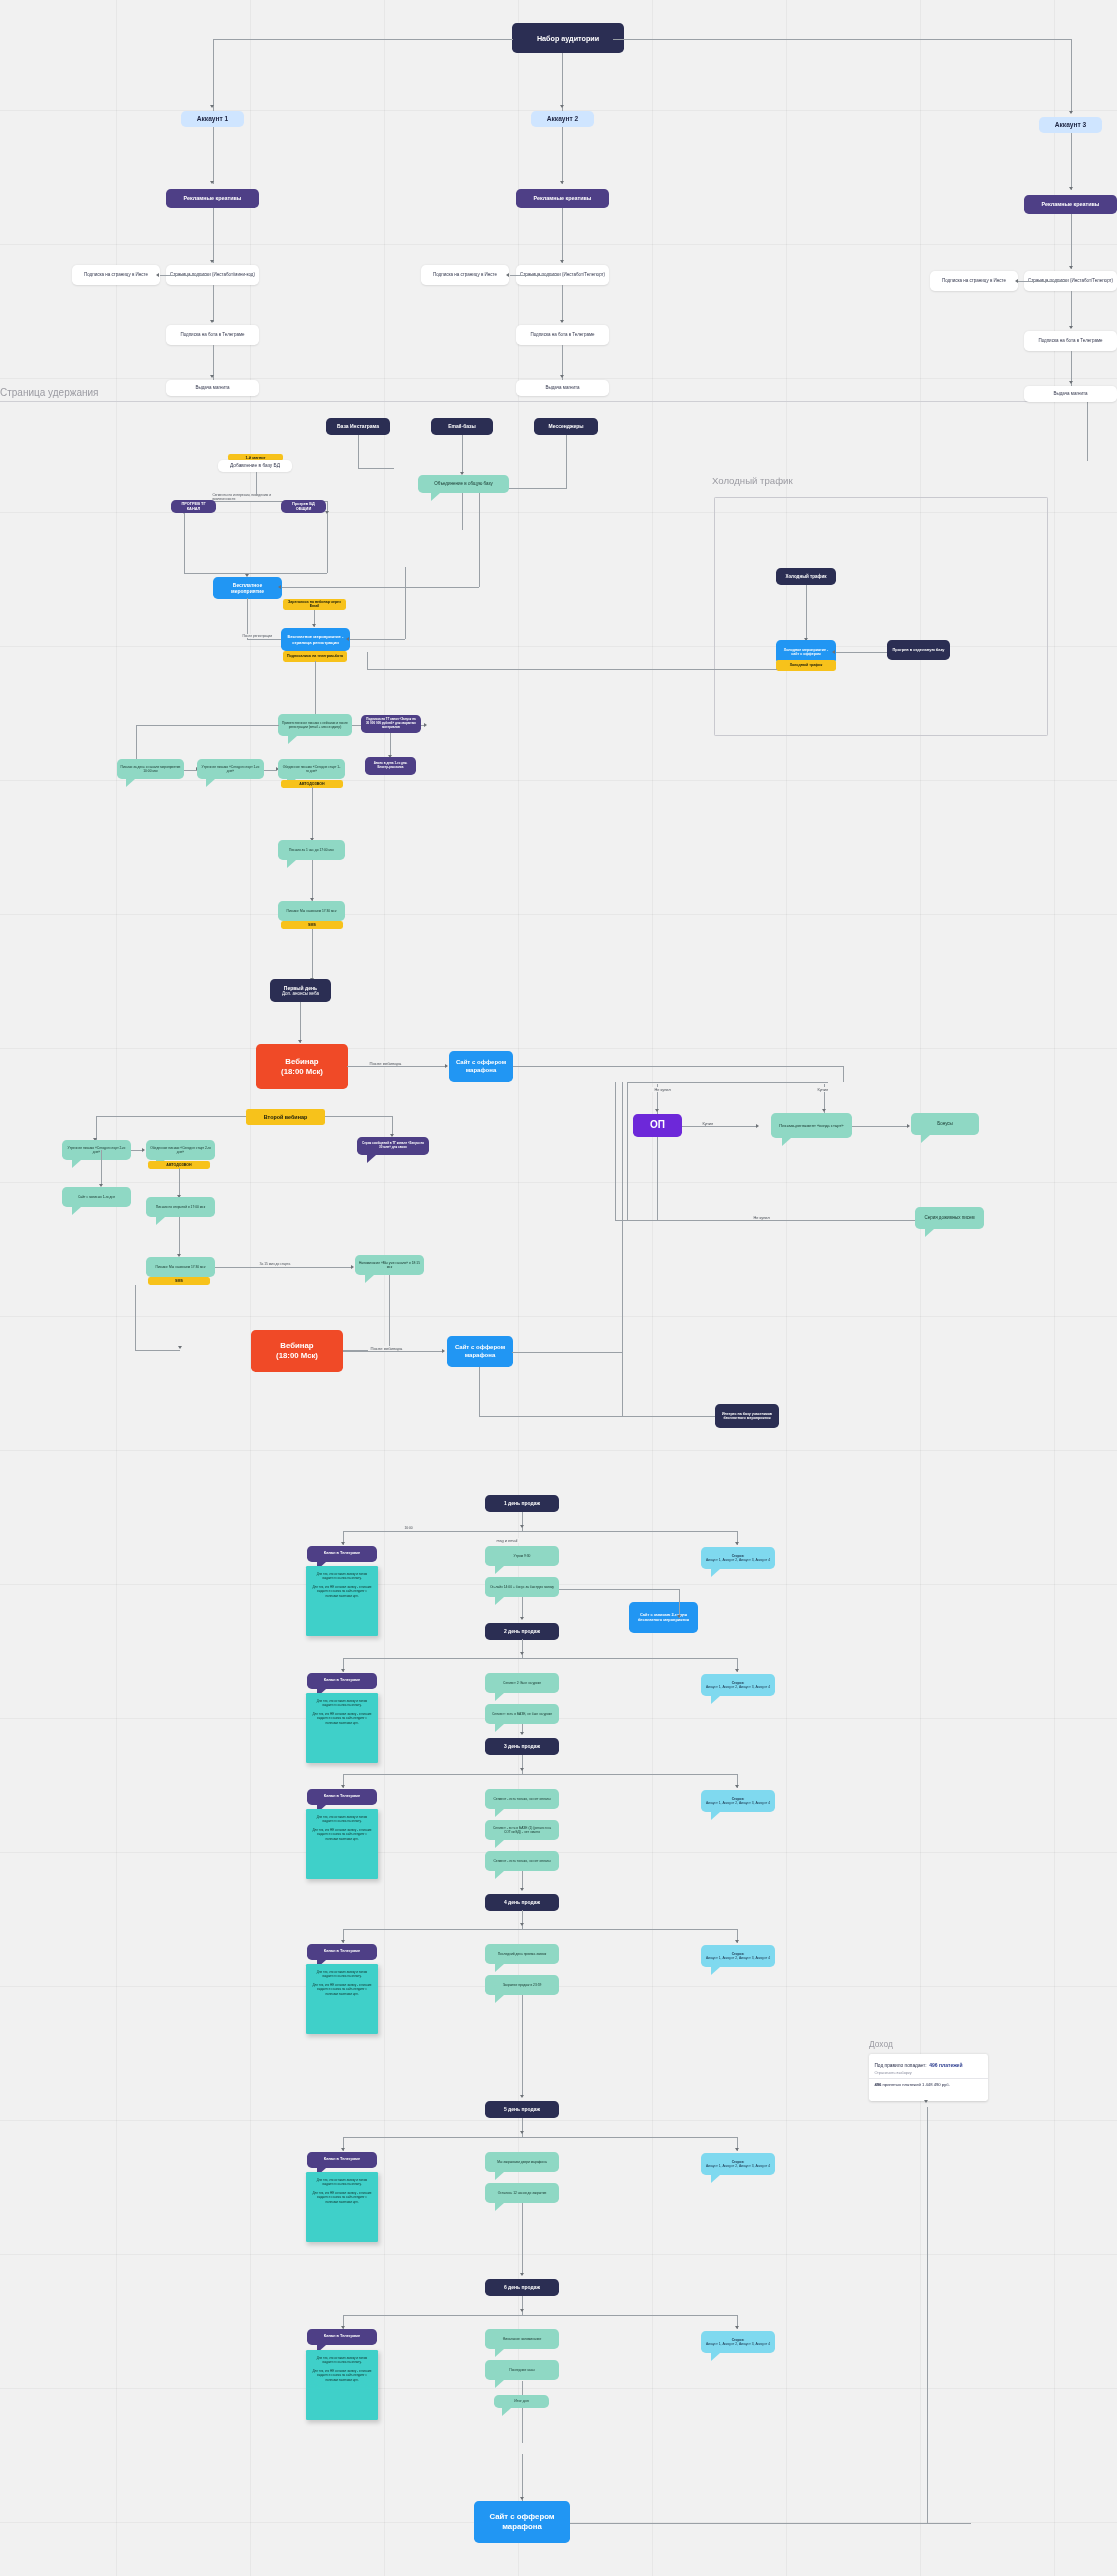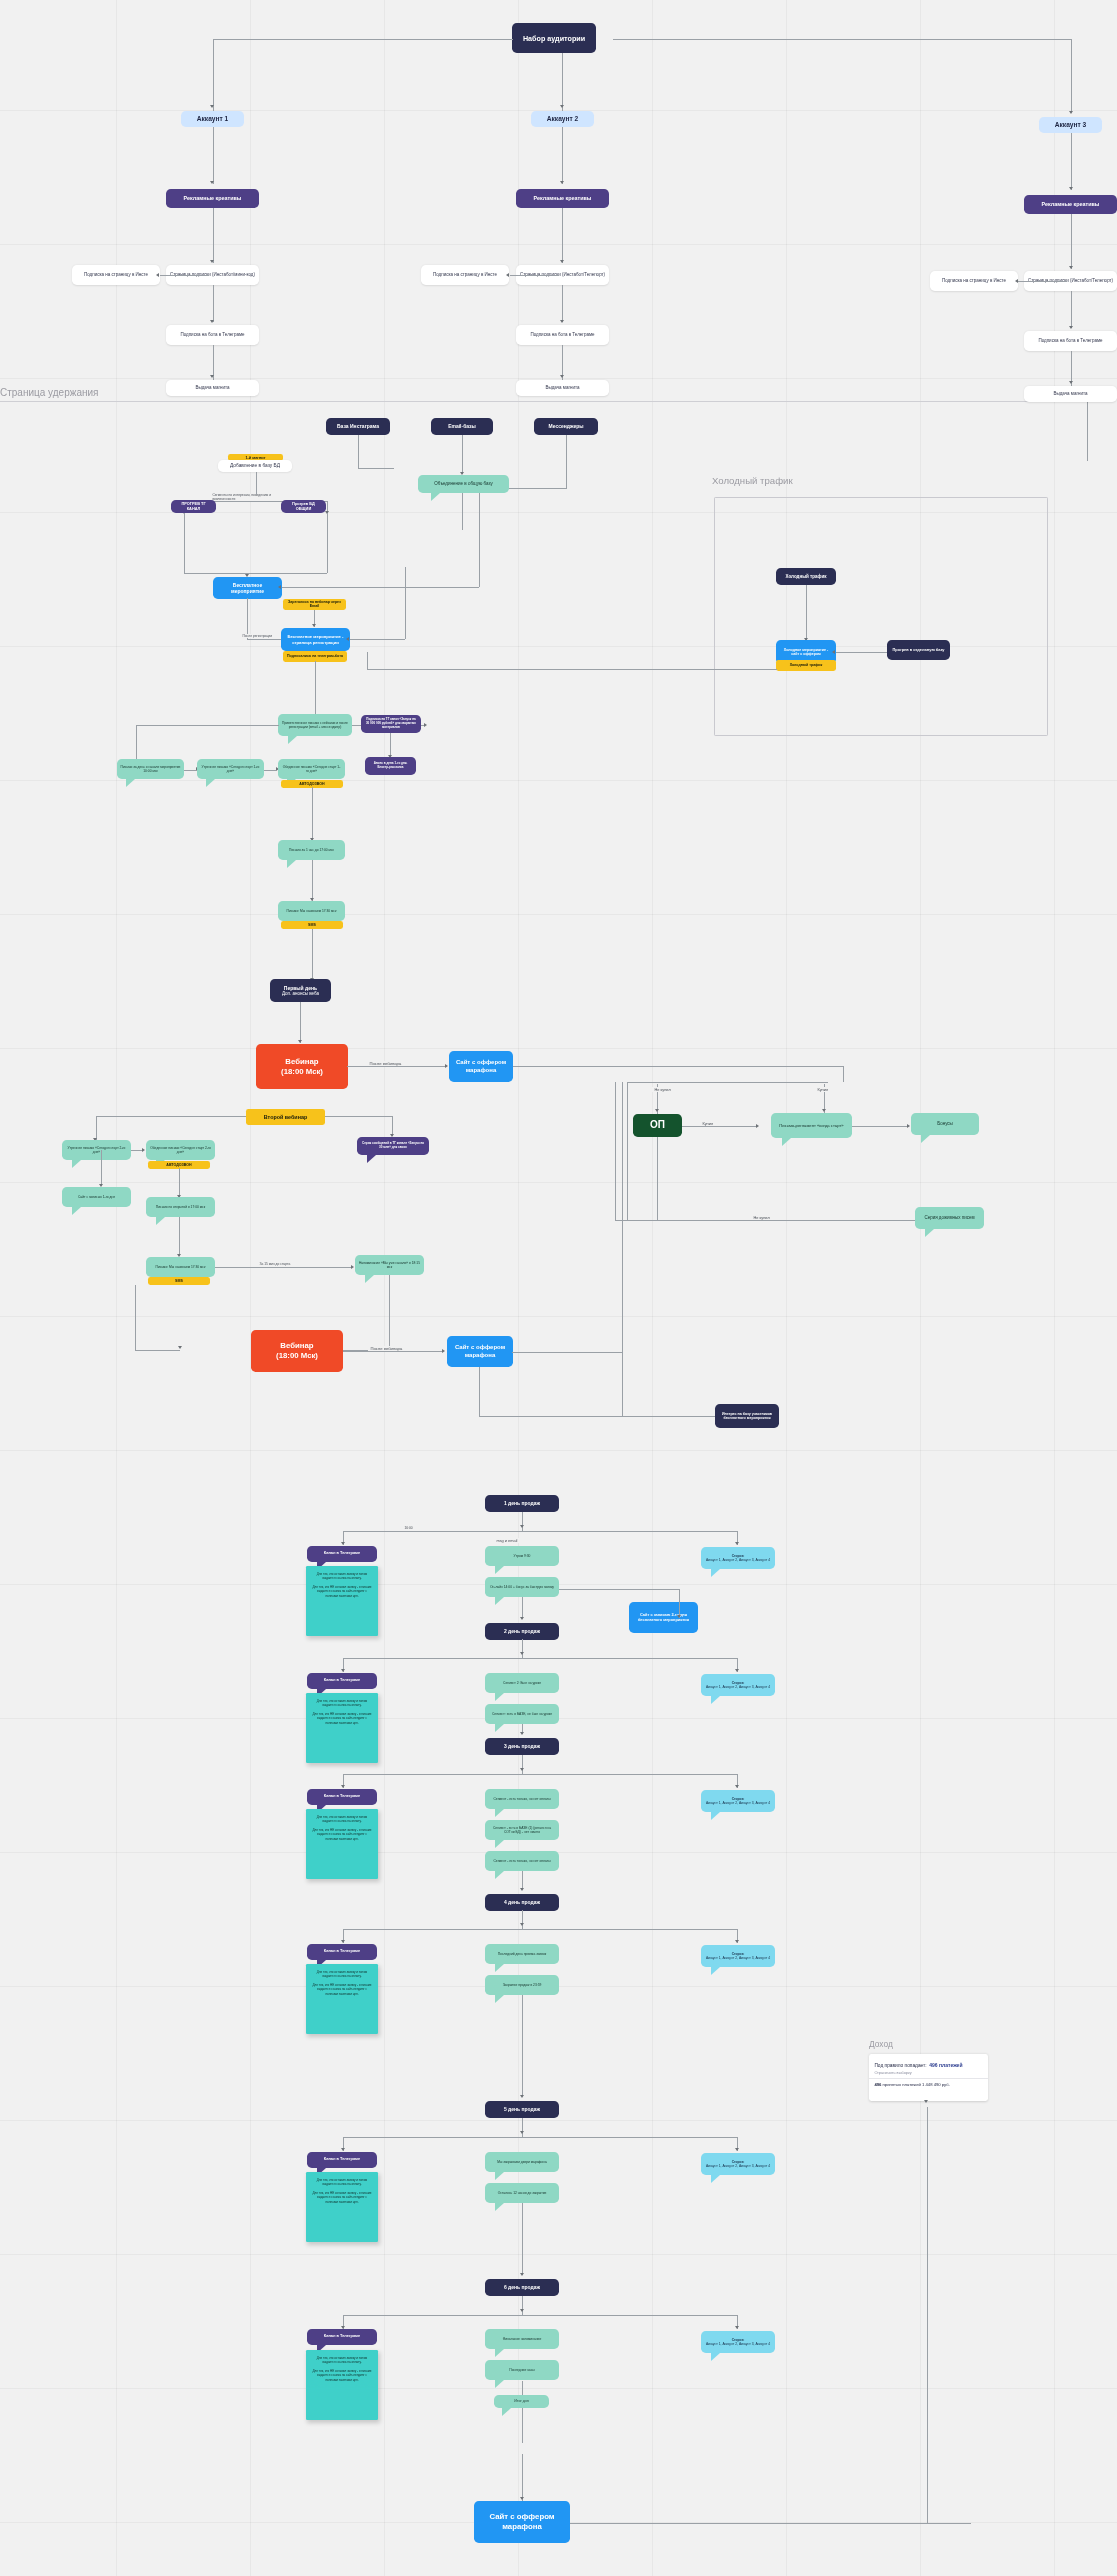--- a/index.html
+++ b/index.html
@@ -25,21 +25,21 @@
         justify-content:center;text-align:center;border-radius:4.8px;
         line-height:1.25;padding:2.4px 3.6px;}
 
   
   .n-navy     {background:#2b2e53;color:#fff;font-weight:bold;}
   .n-purple   {background:#4e3f86;color:#fff;font-weight:bold;}
   .n-lightblue{background:#cfe5ff;color:#1c2340;font-weight:bold;}
   .n-blue     {background:#2196f3;color:#fff;font-weight:bold;}
   .n-blue2    {background:#7fd9ef;color:#17304a;}
   .n-red      {background:#f04a27;color:#fff;font-weight:bold;}
-  .n-green    {background:#14532d;color:#fff;font-weight:bold;}
+  .n-green    {background:#6d28d9;color:#fff;font-weight:bold;}
   .n-mint     {background:#8fd8c4;color:#15342c;}
   .n-mint2    {background:#3fd0c9;color:#10332f;}
   .n-white    {background:#fff;color:#33374d;box-shadow:0 0.6px 1.8px rgba(0,0,0,.10);}
 
   
   .tail::after{content:"";position:absolute;left:14%;top:100%;
     border-left:0 solid transparent;border-right:9.6px solid transparent;
     border-top:8.4px solid var(--tailc,#8fd8c4);}
   .tail.t-mint{--tailc:#8fd8c4;}
   .tail.t-blue2{--tailc:#7fd9ef;}
@@ -80,21 +80,21 @@
 <body>
 
 <div id="grid"></div>
 <div id="canvas">
     <div class="section-title" style="left: 0px; top: 387px; font-size: 10px;">Страница удержания</div>
     <div class="section-rule" style="left: 0px; top: 401px; width: 1087px;"></div>
     <div class="edge v" style="left: 1087px; top: 401px; height: 60px;"></div>
     <div class="section-title" style="left: 712px; top: 475px; font-size: 9.6px;">Холодный трафик</div>
     <div class="section-frame" style="left: 714px; top: 497px; width: 334px; height: 239px;"></div>
     <div class="section-title" style="left: 869px; top: 2039px; font-size: 8.4px;">Доход</div>
-    <div class="node n-navy" style="left: 512px; top: 23px; width: 84px; height: 30px; font-size: 7.2px;">Набор аудитории</div>
+    <div class="node n-navy" style="left: 512px; top: 23px; width: 112px; height: 30px; font-size: 7.2px;">Набор аудитории</div>
     <div class="edge h" style="left: 213px; top: 39px; width: 300px;"></div>
     <div class="edge h" style="left: 613px; top: 39px; width: 458px;"></div>
     <div class="edge v" style="left: 213px; top: 39px; height: 72px;"></div>
     <div class="edge v" style="left: 562px; top: 53px; height: 60px;"></div>
     <div class="edge v" style="left: 1071px; top: 39px; height: 73px;"></div>
     <div class="arrow down" style="left: 210px; top: 105px;"></div>
     <div class="node n-lightblue" style="left: 181px; top: 111px; width: 63px; height: 15.5px; font-size: 6.6px;">Аккаунт 1</div>
     <div class="edge v" style="left: 213px; top: 127px; height: 57px;"></div>
     <div class="arrow down" style="left: 210px; top: 181px;"></div>
     <div class="node n-purple" style="left: 166px; top: 189px; width: 93px; height: 19px; font-size: 5.4px;">Рекламные креативы</div>

